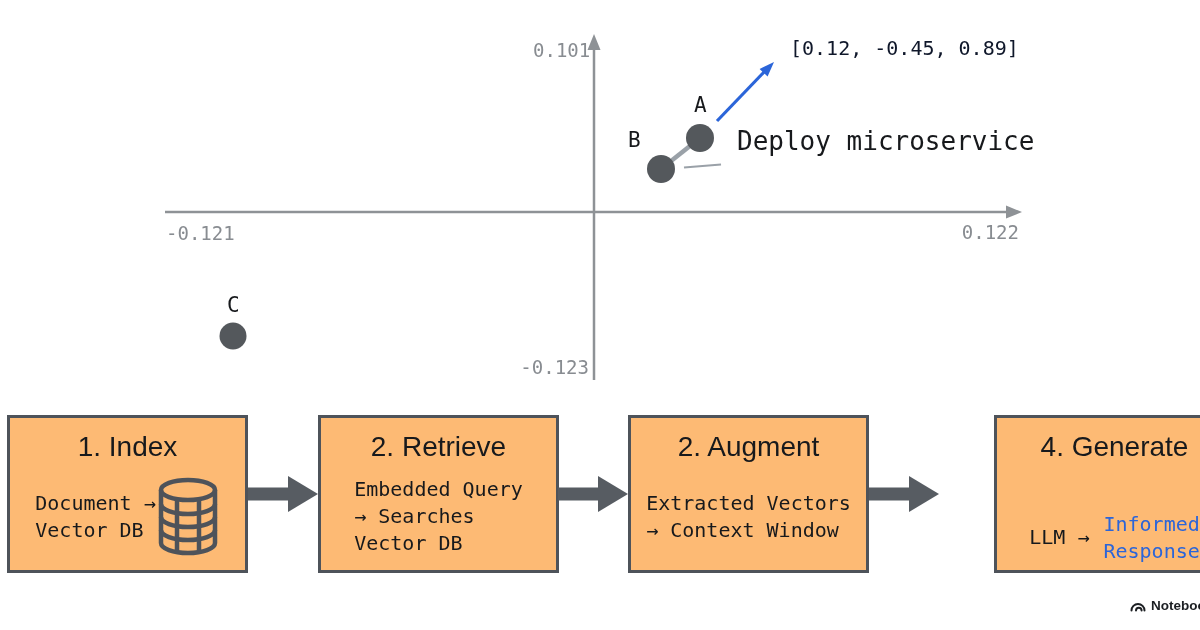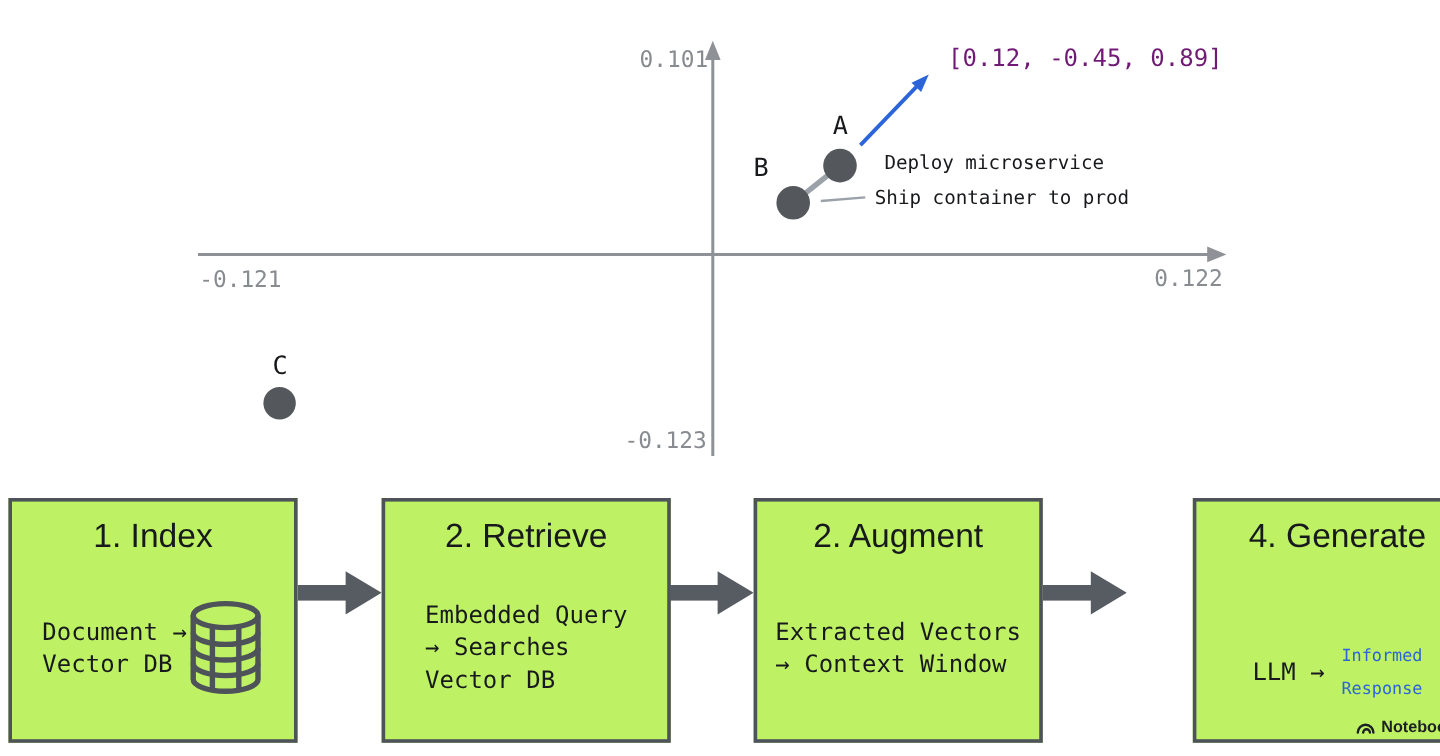--- a/index.html
+++ b/index.html
@@ -1,35 +1,35 @@
 <!DOCTYPE html>
 <html><head>
 <meta charset="utf-8">
 <style>
   html,body{margin:0;padding:0;background:#ffffff;}
   #canvas{position:relative;width:1200px;height:630px;background:#ffffff;overflow:hidden;
           font-family:"DejaVu Sans Mono","Liberation Mono",monospace;color:#17191c;}
   .abs{position:absolute;}
   .axis-label{font-size:19px;color:#888c91;white-space:nowrap;}
-  .pt-label{font-size:16px;color:#17191c;white-space:nowrap;}
+  .pt-label{font-size:26px;color:#17191c;white-space:nowrap;}
   .pt-id{font-size:21px;color:#17191c;}
-  .vector-label{font-size:20px;color:#701a75;white-space:nowrap;}
+  .vector-label{font-size:20px;color:#0f172a;white-space:nowrap;}
   .right{text-align:right;}
 
   
-  .step-box{position:absolute;top:415px;width:241px;height:204px;border:3px solid #4e535a;
-            background:#bef264;box-sizing:border-box;display:flex;flex-direction:column;align-items:center;}
+  .step-box{position:absolute;top:415px;width:241px;height:158px;border:3px solid #4e535a;
+            background:#fdba74;box-sizing:border-box;display:flex;flex-direction:column;align-items:center;}
   .step-title{font-family:"Liberation Sans","DejaVu Sans",sans-serif;font-weight:500;
               font-size:28px;color:#17191c;margin-top:13px;white-space:nowrap;}
   .step-content{flex:1;display:flex;align-items:center;justify-content:center;width:100%;}
   .step-body{font-size:20px;line-height:27px;white-space:pre-line;color:#17191c;}
   .center-text{text-align:left;}
   .flow-arrow{position:absolute;top:472px;width:70px;height:44px;}
   .gen-row{display:flex;align-items:center;gap:14px;}
-  .hl-blue{color:#2b65d9;white-space:pre-line;font-size:14px;line-height:27px;}
+  .hl-blue{color:#2b65d9;white-space:pre-line;font-size:20px;line-height:27px;}
 
   
   .brand{font-family:"Liberation Sans","DejaVu Sans",sans-serif;font-weight:bold;
          font-size:13.5px;color:#1c1f23;white-space:nowrap;}
 </style>
 </head>
 <body>
 
 <div id="canvas">
 
@@ -57,21 +57,20 @@
   <div class="abs axis-label" style="left:166px;top:222px;">-0.121</div>
   <div class="abs axis-label" style="left:939px;top:221px;width:80px;text-align:right;">0.122</div>
   <div class="abs axis-label" style="left:509px;top:356px;width:80px;text-align:right;">-0.123</div>
 
   <div class="abs vector-label" style="left:790px;top:36px;">[0.12, -0.45, 0.89]</div>
 
   <div class="abs pt-id" style="left:694px;top:93px;">A</div>
   <div class="abs pt-label" style="left:737px;top:126px;">Deploy microservice</div>
 
   <div class="abs pt-id" style="left:628px;top:128px;">B</div>
-  <div class="abs pt-label" style="left:729px;top:155px;">Ship container to prod</div>
 
   <div class="abs pt-id" style="left:227px;top:293px;">C</div>
 
   <div class="step-box" style="left:7px;">
     <div class="step-title">1. Index</div>
     <div class="step-content" style="gap:0;">
       <div class="step-body">Document →
 Vector DB</div>
       <svg width="64" height="80" viewBox="0 0 64 80">
         <g fill="none" stroke="#4e535a" stroke-width="4.5">

